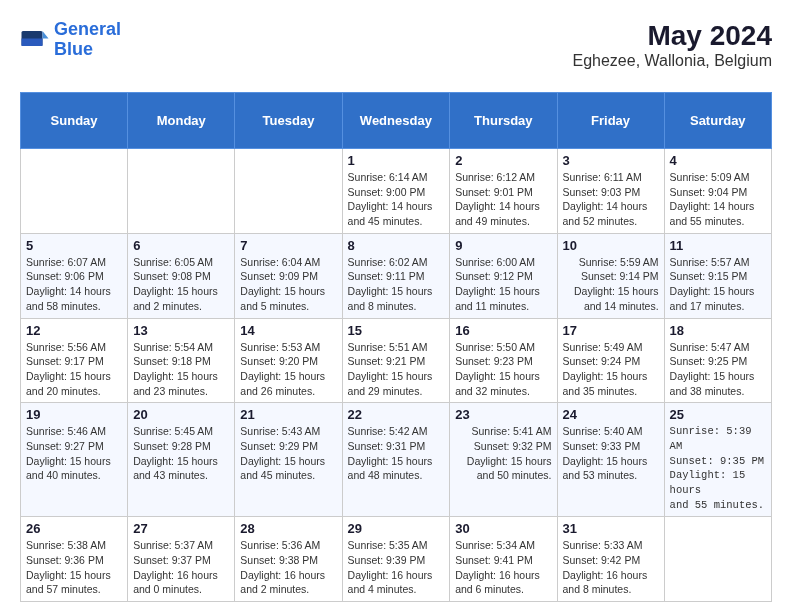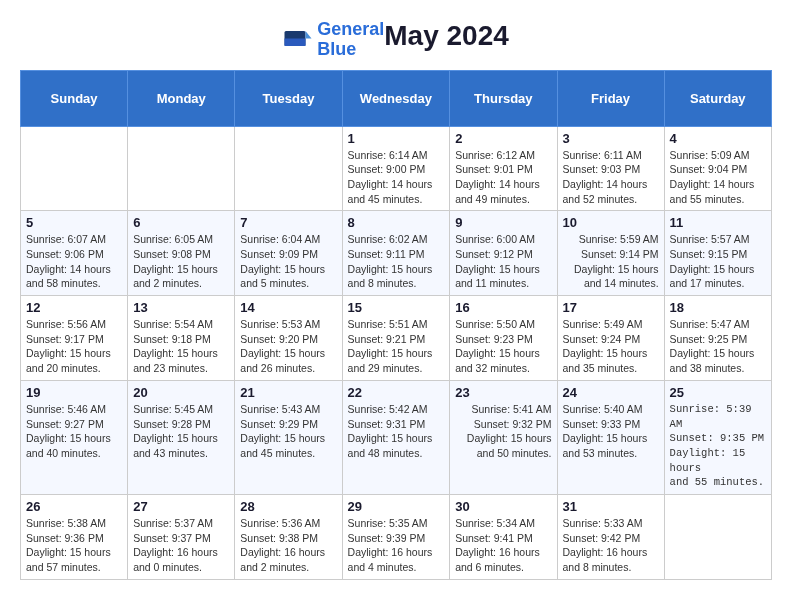--- a/index.html
+++ b/index.html
@@ -5,23 +5,23 @@
     * { box-sizing: border-box; margin: 0; padding: 0; }
     body {
       font-family: Arial, sans-serif;
       background: #fff;
       width: 792px;
       min-height: 612px;
       padding: 20px;
     }
     .header {
       display: flex;
-      justify-content: center;
+      justify-content: space-between;
       align-items: flex-start;
-      margin-bottom: 10px;
+      margin-bottom: 22px;
     }
     .logo {
       display: flex;
       align-items: center;
       gap: 4px;
     }
     .logo-text {
       font-size: 18px;
       font-weight: bold;
       color: #1a1a2e;
@@ -96,20 +96,21 @@
       <polygon points="30,8 38,18 30,18" fill="#4a90d9"></polygon>
       <rect x="2" y="18" width="28" height="10" rx="0" fill="#2a5abd"></rect>
     </svg>
     <div class="logo-text">
       <div><span>General</span></div>
       <div><span style="color:#2a6dd9">Blue</span></div>
     </div>
   </div>
   <div class="title-block">
     <div class="main-title">May 2024</div>
+    <div class="subtitle">Eghezee, Wallonia, Belgium</div>
   </div>
 </div>
 
 <table class="calendar">
   <thead>
     <tr>
     <th>Sunday</th>
         <th>Monday</th>
         <th>Tuesday</th>
         <th>Wednesday</th>

